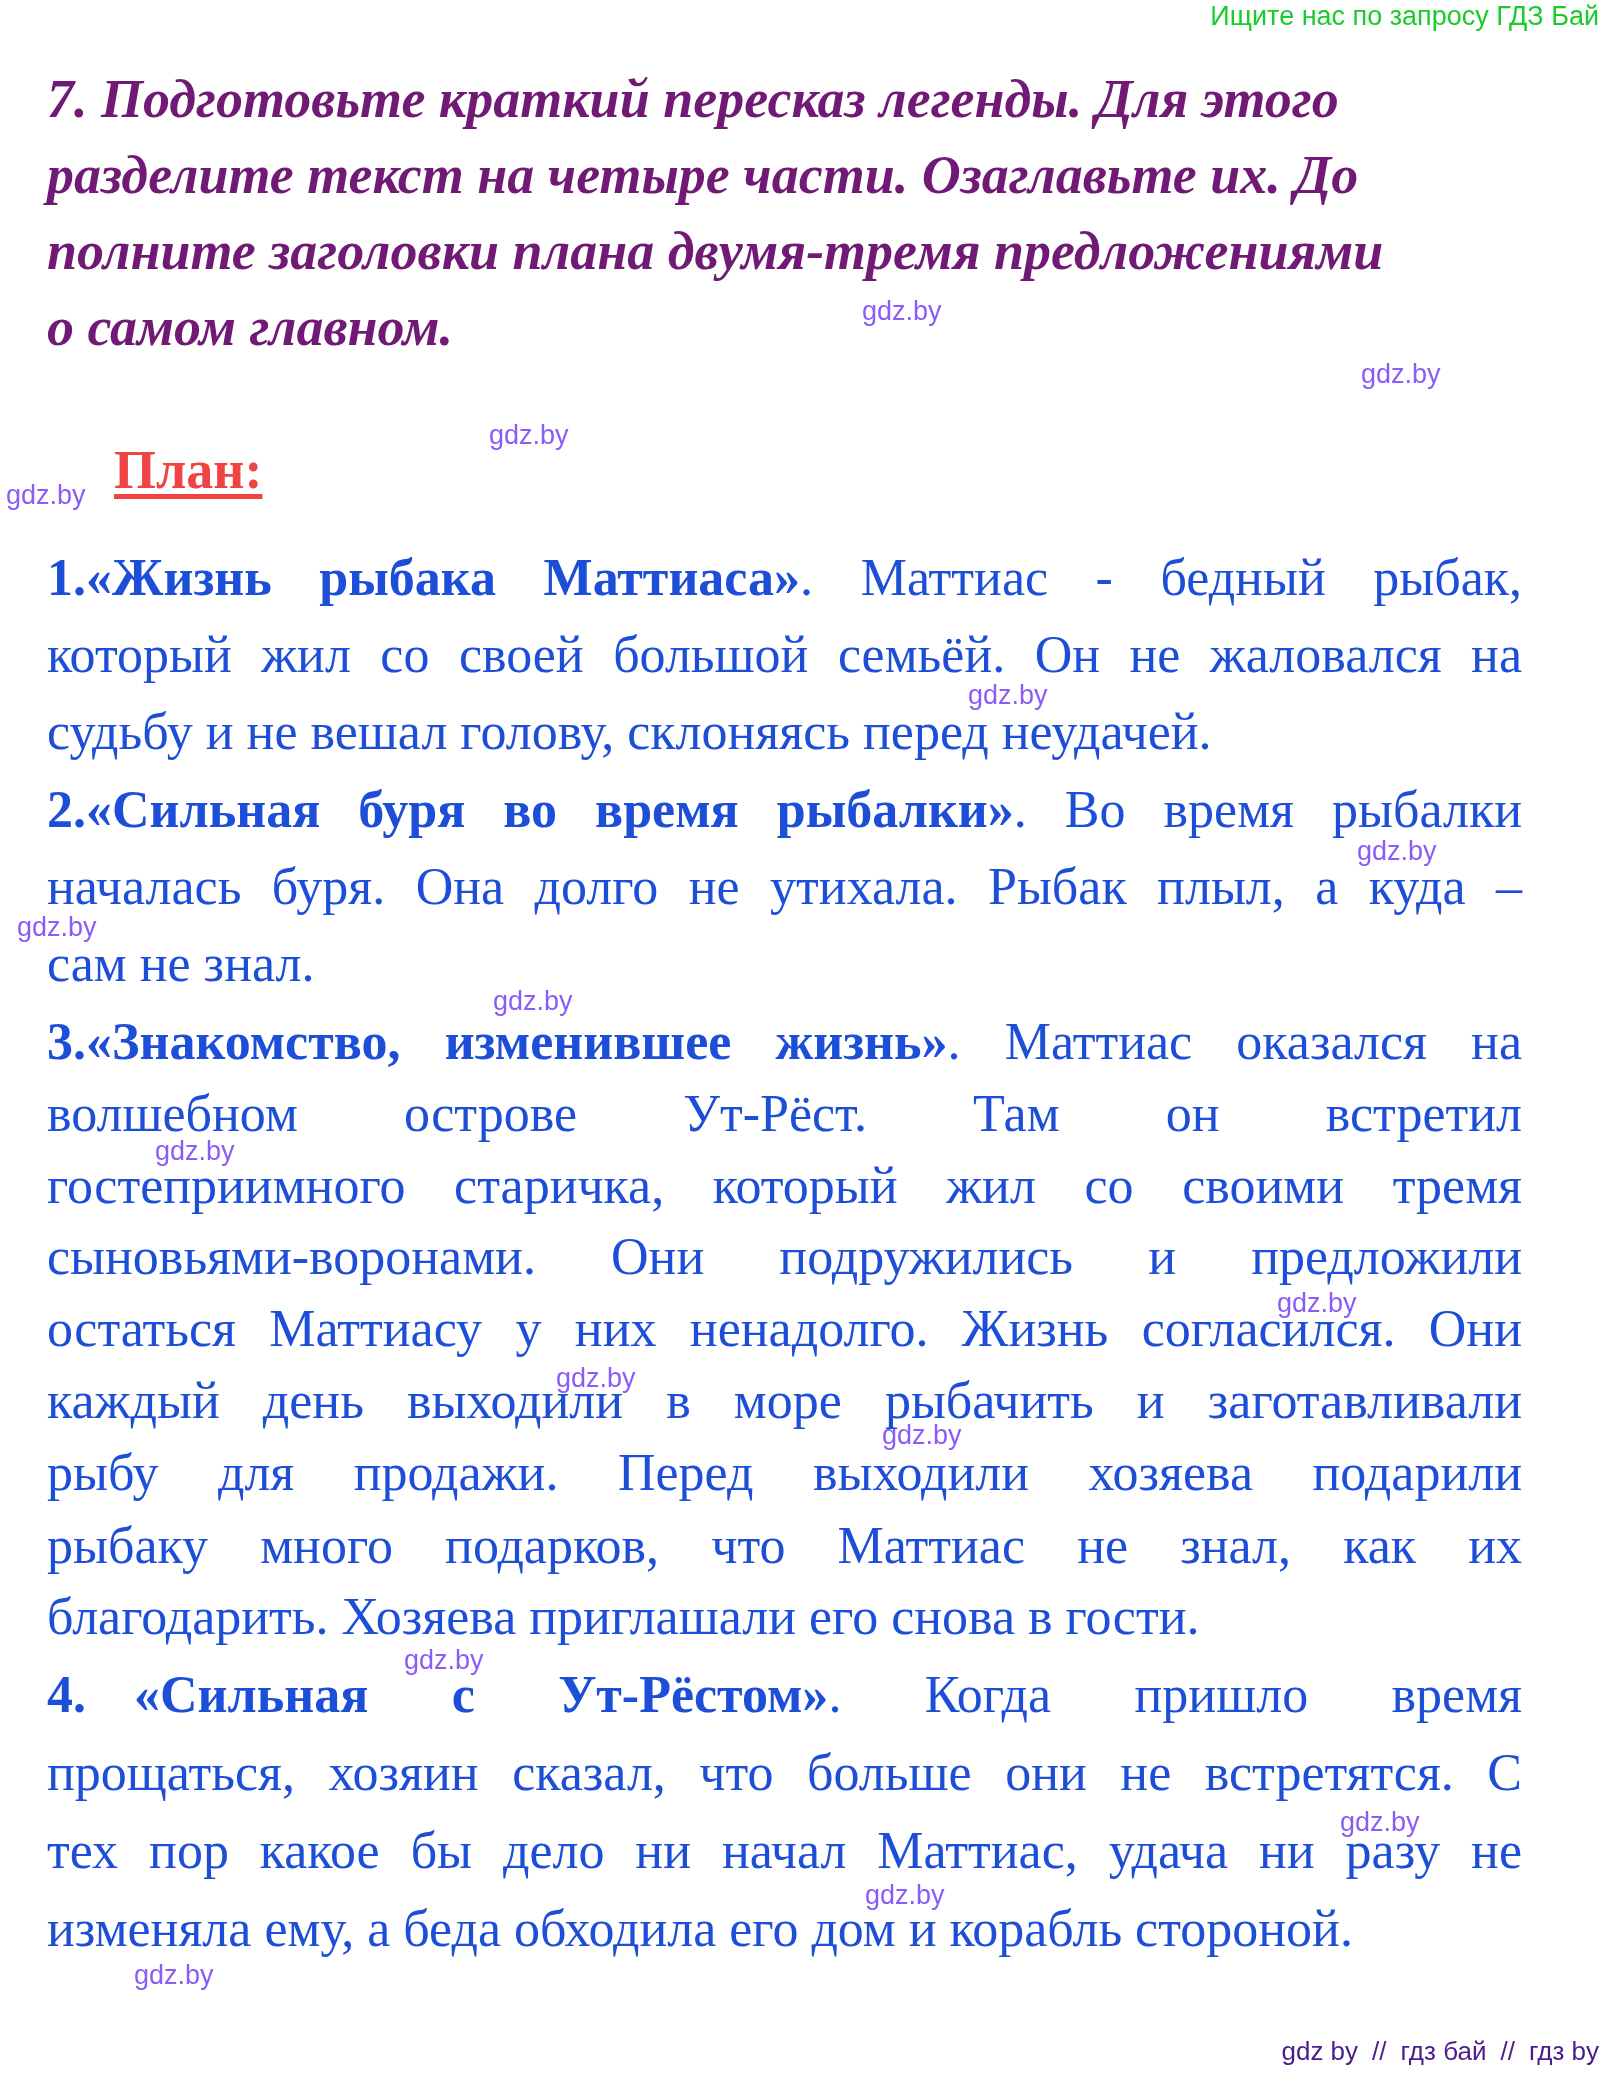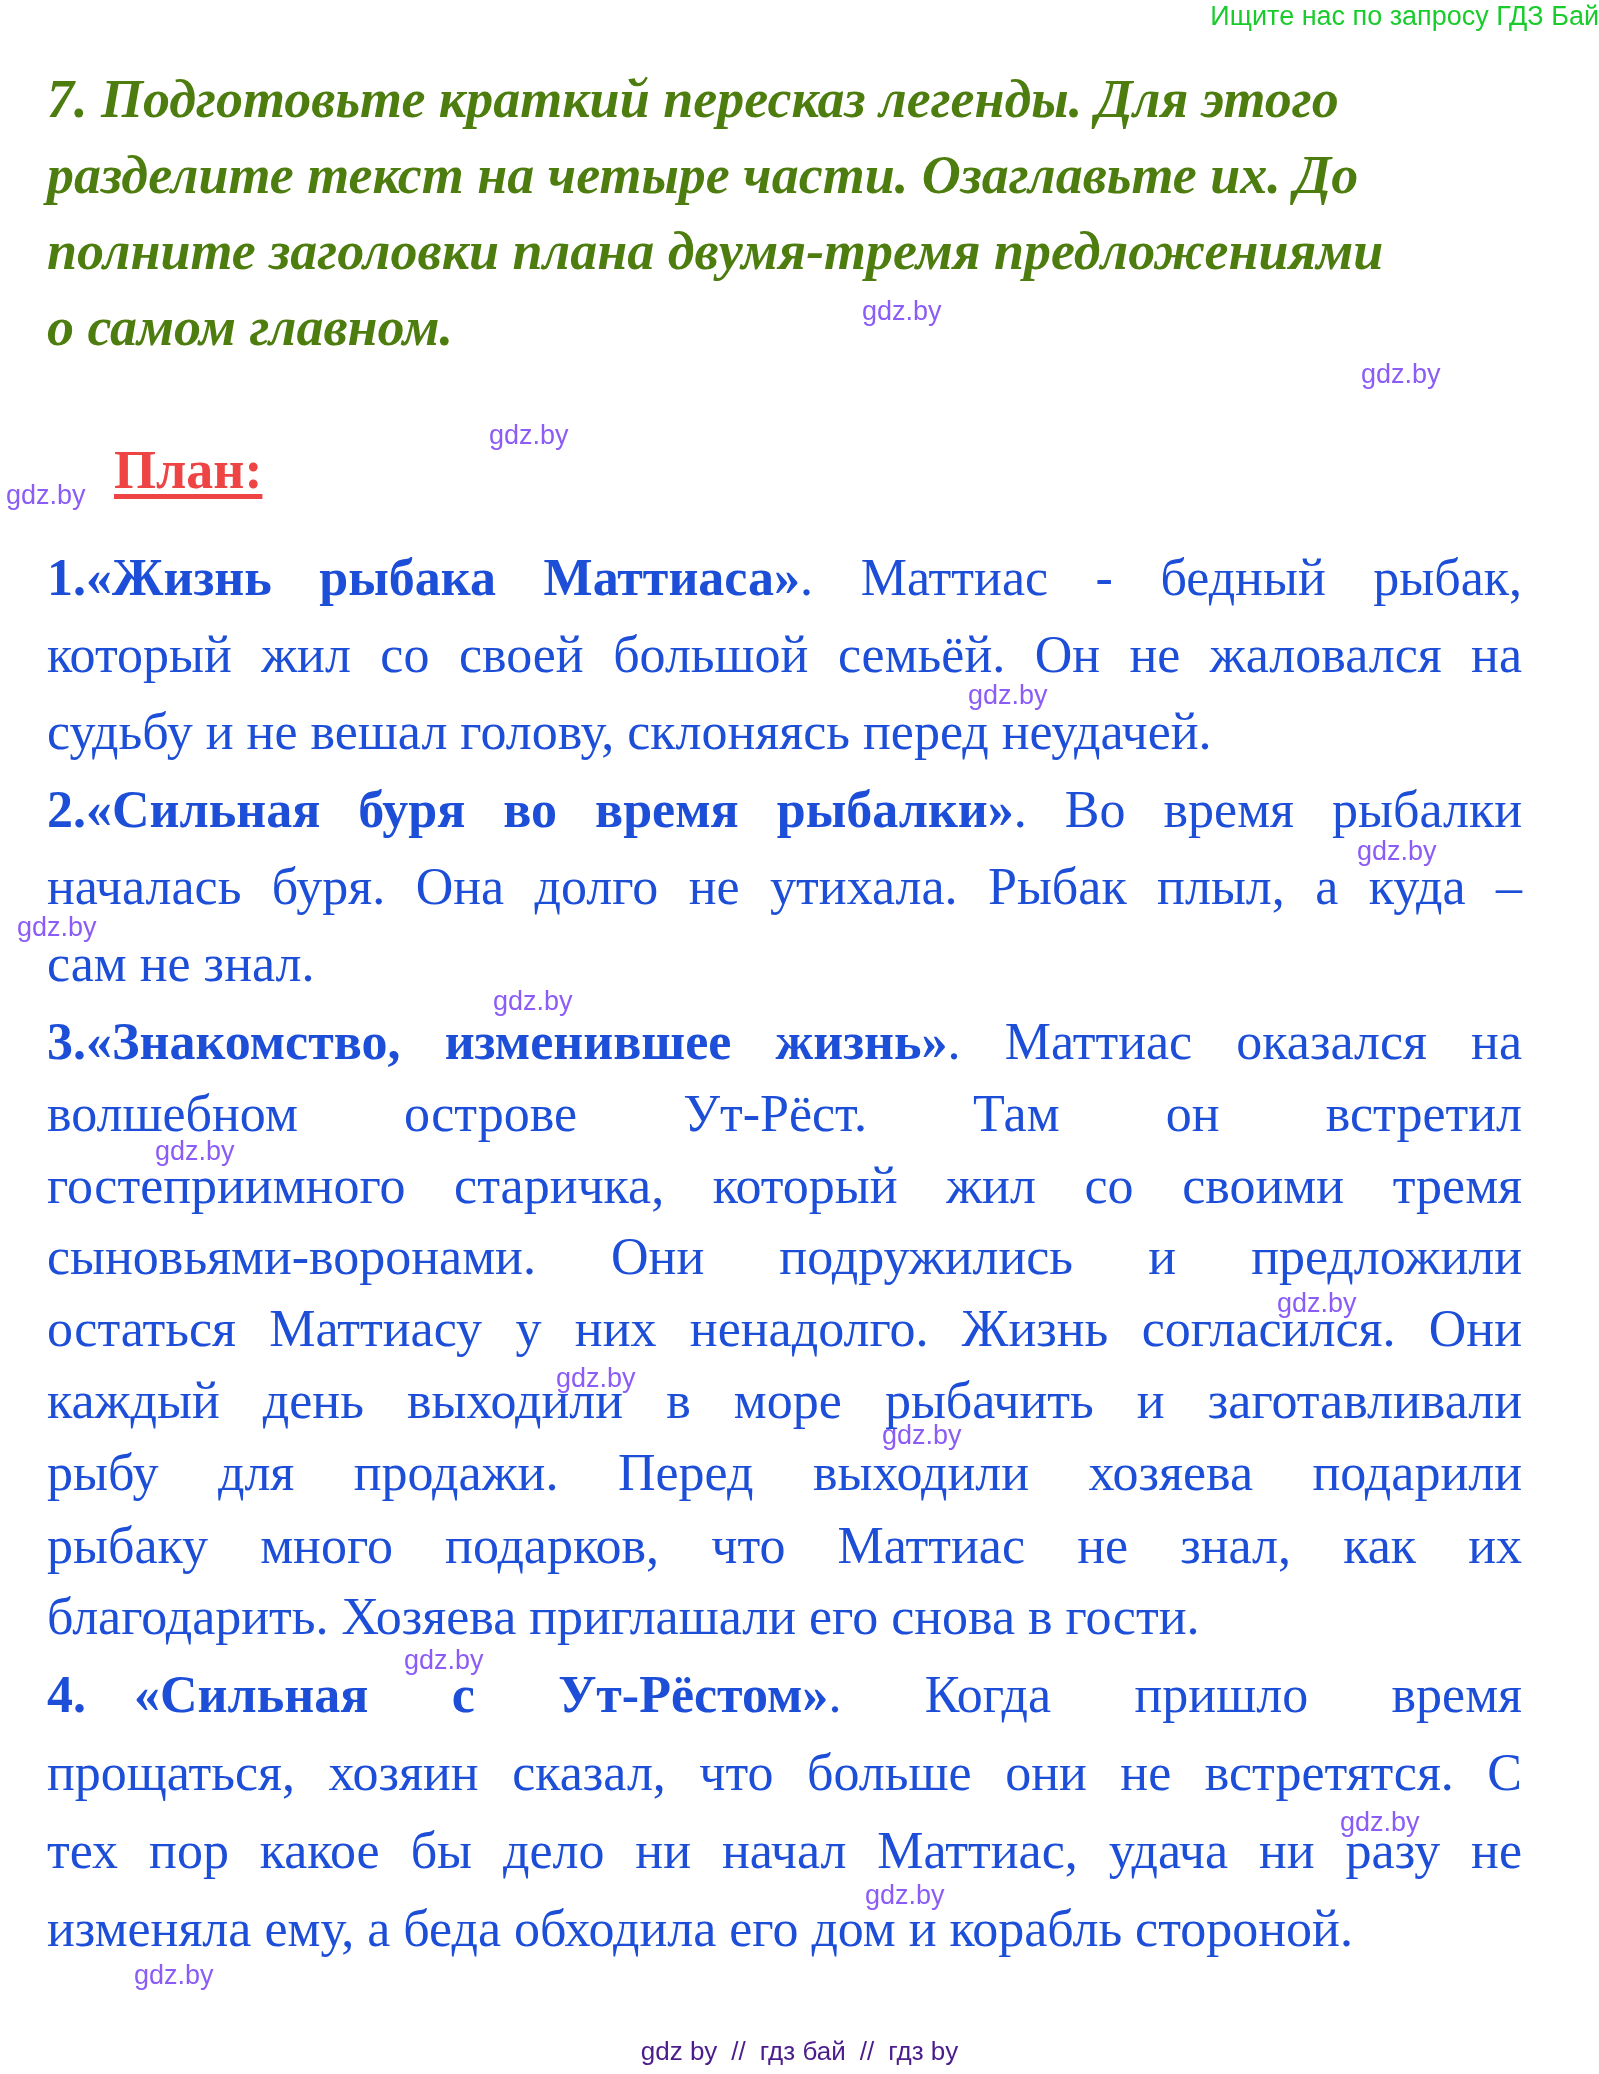--- a/index.html
+++ b/index.html
@@ -5,38 +5,38 @@
   html, body { margin: 0; padding: 0; background: #ffffff; }
   body { width: 1599px; height: 2074px; position: relative; overflow: hidden; }
   .abs { position: absolute; white-space: nowrap; }
   .top-banner {
     left: 0; width: 1599px; top: 0; text-align: right;
     font-family: "Liberation Sans", sans-serif; font-size: 27px; color: #19cc2c;
     line-height: 32px;
   }
   .task {
     left: 47px; font-family: "Liberation Serif", serif; font-style: italic; font-weight: bold;
-    font-size: 54px; color: #4d7c0f; line-height: 60px;
+    font-size: 54px; color: #701a75; line-height: 60px;
   }
   .plan-title {
     left: 114px; top: 440px; font-family: "Liberation Serif", serif; font-weight: bold;
     font-size: 54px; color: #ef4444; text-decoration: underline; text-decoration-thickness: 5px;
     text-underline-offset: 6px; line-height: 60px;
   }
   .line {
     left: 47px; width: 1475px; font-family: "Liberation Serif", serif; font-size: 52px;
     color: #1d4ed8; line-height: 60px; text-align: justify; text-align-last: justify; white-space: normal;
   }
   .line.last { text-align-last: left; }
   .line b { font-weight: bold; }
   .wm {
     font-family: "Liberation Sans", sans-serif; font-size: 27px; color: #8b5cf6; line-height: 30px;
   }
   .footer {
-    left: 0; width: 1599px; top: 2036px; text-align: center;
+    left: 0; width: 1599px; top: 2036px; text-align: right;
     font-family: "Liberation Sans", sans-serif; font-size: 26px; color: #4b1c8c; line-height: 30px;
   }
   .footer .sep { padding: 0 14px; }
 </style>
 </head>
 <body>
 
 <div class="abs top-banner">Ищите нас по запросу ГДЗ Бай</div>
 
 <div class="abs task" style="top:69px">7. Подготовьте краткий пересказ легенды. Для этого</div>

